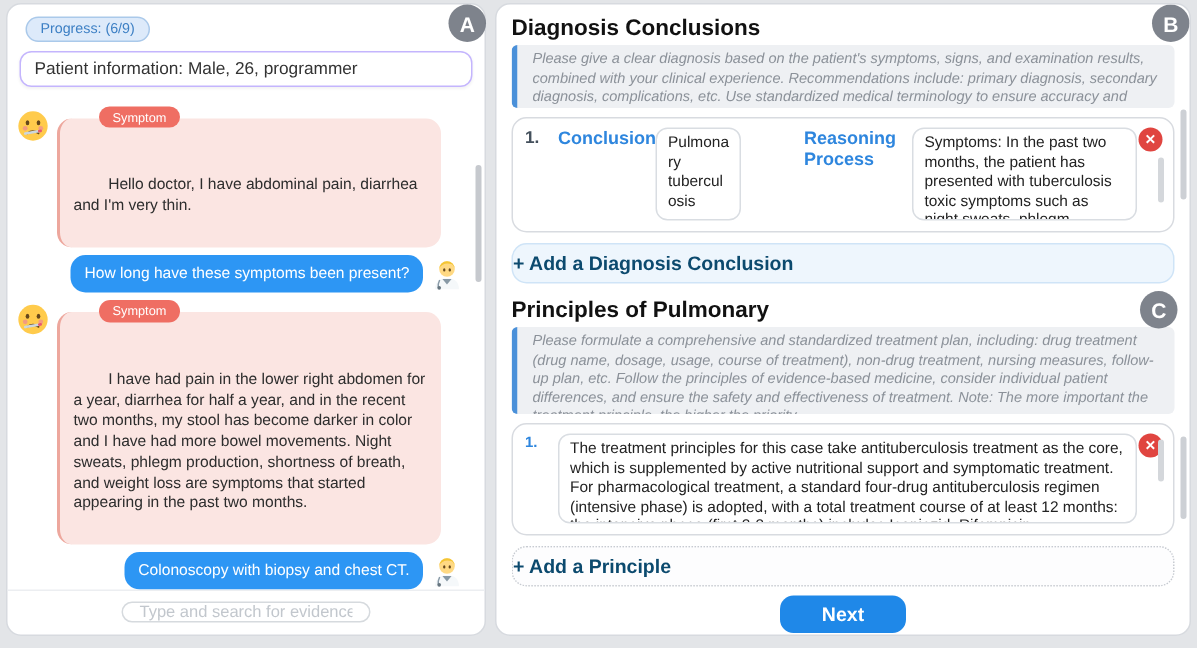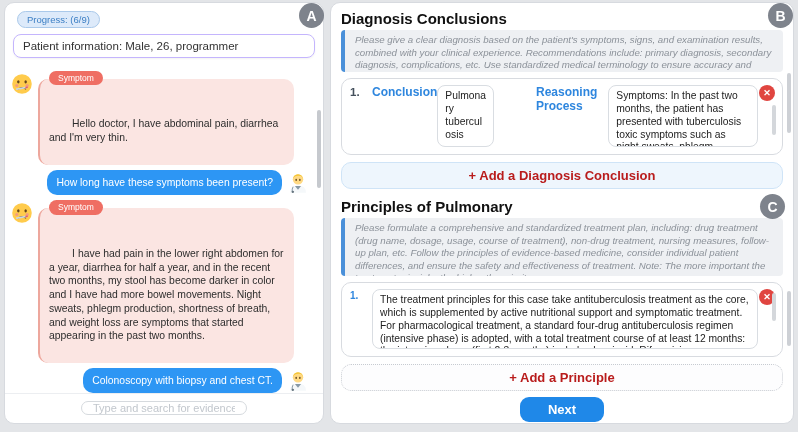--- a/index.html
+++ b/index.html
@@ -27,21 +27,21 @@
   .msg-row { display:flex; align-items:flex-start; margin:5px 0; }
   .msg-row.doctor { justify-content:flex-end; }
   .avatar { width:22px; height:22px; flex:0 0 22px; margin-top:2px; }
   .msg-row.patient .avatar { margin-right:5px; }
   .msg-row.doctor  .avatar { margin-left:5px; }
   .bubble { position:relative; border-radius:10px; padding:6px 9px; font-size:10.4px;
             line-height:1.32; white-space:pre-wrap; }
   .bubble.tagged { padding-top:11px; margin-top:8px; }
   .bubble.symptom { background:#fbe5e2; border-left:2px solid #eda79d; color:#2d2d2d; max-width:256px; }
   .bubble.doctor  { background:#2d96f4; color:#fff; max-width:250px; }
-  .tag { position:absolute; top:-8px; left:9px; border-radius:9px; padding:1.5px 9px;
+  .tag { position:absolute; top:-8px; left:26px; border-radius:9px; padding:1.5px 9px;
          font-size:8.5px; color:#fff; }
   .tag.symptom { background:#ef6e63; }
   .lp-inputrow { display:flex; align-items:center; gap:7px; padding:7px 9px 8px; border-top:1px solid #eceef1;flex-direction:column; }
   .evidence-input { flex:1; height:25px; border:1px solid #d6dade; border-radius:13px;
                     padding:0 11px; font-size:11px; font-family:"Liberation Sans",sans-serif; color:#333; outline:none; }
   .evidence-input::placeholder { color:#c2c7cd; }
   .send-btn { background:#b3bac2; color:#fff; border:none; border-radius:8px; height:25px;
               padding:0 15px; font-size:12px; font-weight:bold; cursor:pointer; }
 
   
@@ -59,22 +59,22 @@
   .entry-num.blue { color:#2e86de; font-size:10px; }
   .col { display:flex; flex-direction:row; }
   .col-conclusion { width:122px; flex:0 0 122px; margin-right:10px; }
   .col-reason { flex:1;padding-left:32px; }
   .col-head { font-size:12px; font-weight:bold; color:#2e86de; margin-bottom:3px; }
   .box { border:1px solid #d9dde2; border-radius:8px; background:#fff; padding:4px 7px;
          font-size:10.3px; line-height:1.25; color:#222; font-family:"Liberation Sans",sans-serif;
          resize:none; outline:none; width:100%; white-space:pre-wrap; overflow:hidden; }
   .box.h60 { height:60px; }
   .box.h62 { height:62px; }
-  .add-btn { display:block; width:100%; margin-top:7px; text-align:center; font-size:13px;
-             font-weight:bold; color:#b91c1c; cursor:pointer; border-radius:10px; padding:5px 0; }
+  .add-btn { display:block; width:100%; margin-top:7px; text-align:left; font-size:13px;
+             font-weight:bold; color:#0c4a6e; cursor:pointer; border-radius:10px; padding:5px 0; }
   .add-btn.blue-fill { background:#eef6fd; border:1px solid #cfe4f7; }
   .add-btn.dotted { background:#fdfdfe; border:1px dotted #c7cbd1; }
   .next-btn { display:block; margin:6px auto 0; background:#1f88e8; color:#fff; border:none;
               border-radius:9px; padding:5px 28px; font-size:13px; font-weight:bold; cursor:pointer; }
   .mt9 { margin-top:9px; }
   .side-scrollthumb { position:absolute; width:4px; background:#cdd0d5; border-radius:2px; right:2px; }
   .inner-scrollthumb { position:absolute; width:4px; background:#d4d7db; border-radius:2px; }
 </style>
 </head>
 <body>

